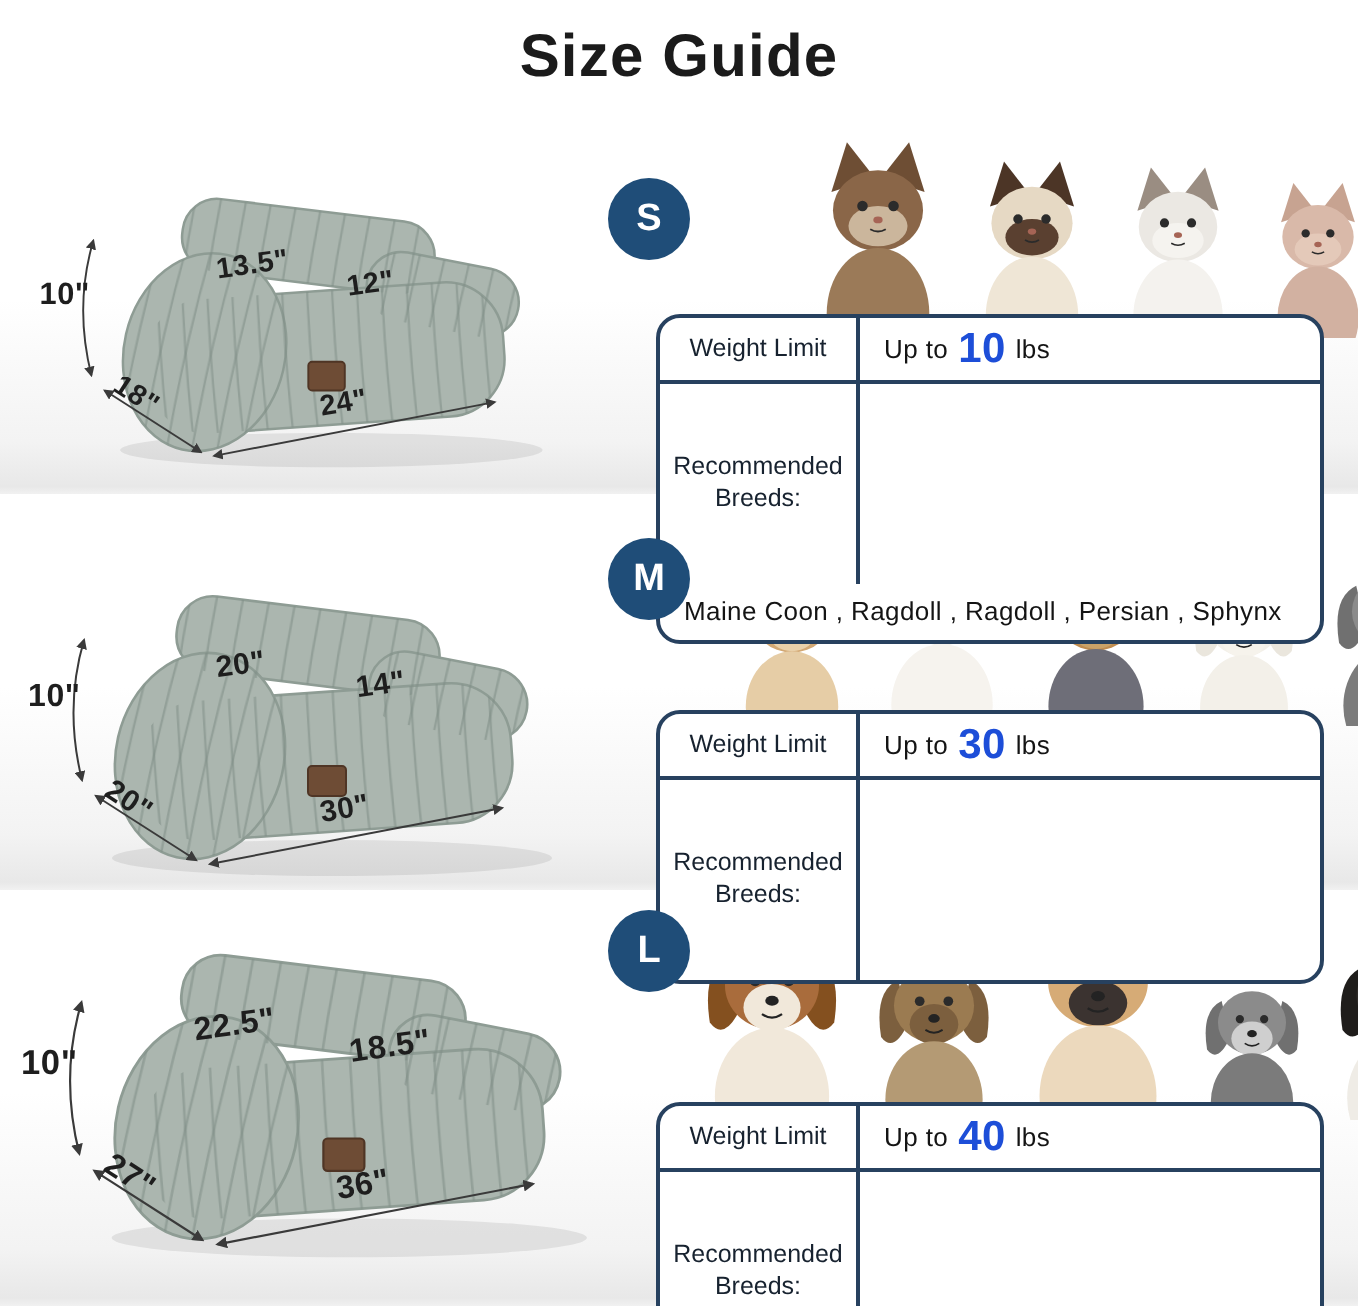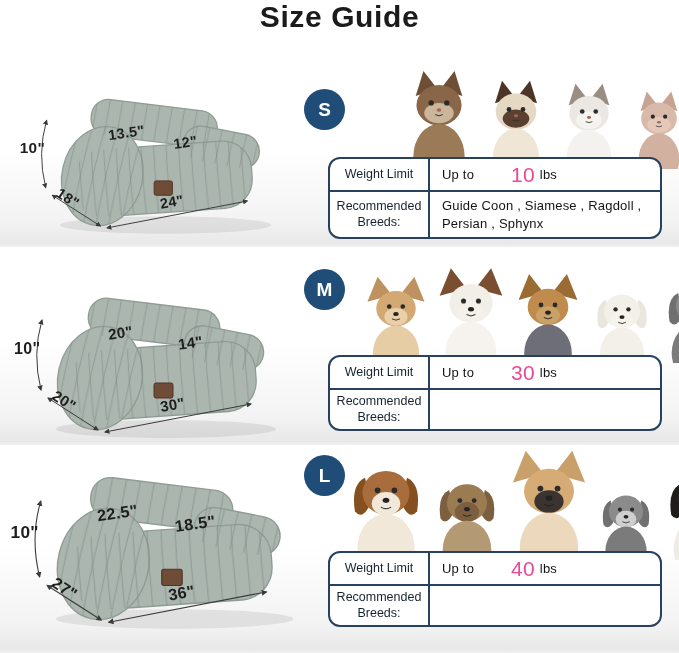--- a/index.html
+++ b/index.html
@@ -2,21 +2,21 @@
 <html><head>
 <meta charset="utf-8">
 <style>
   html,body{margin:0;padding:0;}
   body{
     width:679px;height:653px;background:#ffffff;
     font-family:"Liberation Sans","DejaVu Sans",sans-serif;
     overflow:hidden;position:relative;
   }
   
-  .header{height:60px;text-align:center;padding-top:0;box-sizing:border-box;}
+  .header{height:60px;text-align:center;padding-top:12px;box-sizing:border-box;}
   .title{font-size:30px;font-weight:700;color:#1b1b1b;letter-spacing:.6px;line-height:34px;}
   .subtitle{font-size:14px;font-weight:500;color:#2b2b2b;letter-spacing:.4px;margin-top:1px;}
 
   
   .size-row{
     position:relative;box-sizing:border-box;
     background:linear-gradient(180deg,#ffffff 0%,#ffffff 48%,#f3f3f3 86%,#e8e8e8 98%,#f1f1f1 100%);
     border-bottom:3px solid #ffffff;background-clip:padding-box;
   }
   .row-s{height:190px;}
@@ -77,32 +77,32 @@
 
   
   .info-table{
     position:absolute;left:328px;width:334px;background:#ffffff;
     border:2px solid #27415f;border-radius:12px;overflow:hidden;z-index:3;box-sizing:border-box;
   }
   .row-s .info-table{top:97px;}
   .row-m .info-table{top:105px;}
   .row-l .info-table{top:103px;}
   .t-row{display:flex;min-height:31px;}
-  .t-row + .t-row{border-top:2px solid #27415f;}
+  .t-row + .t-row{border-top:2px solid #27415f;flex-direction:column;}
   .t-label{
     flex:0 0 100px;width:100px;border-right:2px solid #27415f;box-sizing:border-box;
     display:flex;align-items:center;justify-content:center;text-align:center;
     font-size:12.5px;font-weight:400;color:#17222f;padding:4px 6px;line-height:1.25;
   }
   .t-value{
     flex:1;display:flex;align-items:center;font-size:13px;font-weight:500;color:#141414;
     padding:5px 12px;line-height:1.35;letter-spacing:.2px;
   }
   .weight-line{display:flex;align-items:center;gap:5px;}
-  .weight-big{font-size:21px;font-weight:400;color:#ec4899;line-height:1;margin-left:32px;}
+  .weight-big{font-size:21px;font-weight:700;color:#1d4ed8;line-height:1;}
 
   .hidden-defs{position:absolute;width:0;height:0;overflow:hidden;}
 </style>
 </head>
 <body>
 
 <svg class="hidden-defs" aria-hidden="true">
   <defs>
     <marker id="arw" viewBox="0 0 10 10" refX="8" refY="5" markerWidth="5.5" markerHeight="5.5" orient="auto-start-reverse">
       <path d="M0 0 L10 5 L0 10 z" fill="#3a3a3a"></path>
@@ -200,21 +200,21 @@
       <div class="t-value">
         <span class="weight-line">
           <span>Up to</span>
           <span class="weight-big">10</span>
           <span>lbs</span>
         </span>
       </div>
     </div>
     <div class="t-row">
       <div class="t-label">Recommended Breeds:</div>
-      <div class="t-value">Guide Coon , Siamese , Ragdoll , Persian , Sphynx</div>
+      <div class="t-value">Maine Coon , Ragdoll , Ragdoll , Persian , Sphynx</div>
     </div>
   </div>
 </div>
 
 <div class="size-row row-m">
   <div class="bed-wrap">
     <svg class="bed-svg">
         <use href="#bedgfx"></use>
       </svg>
     <span class="dim height">10"</span>

